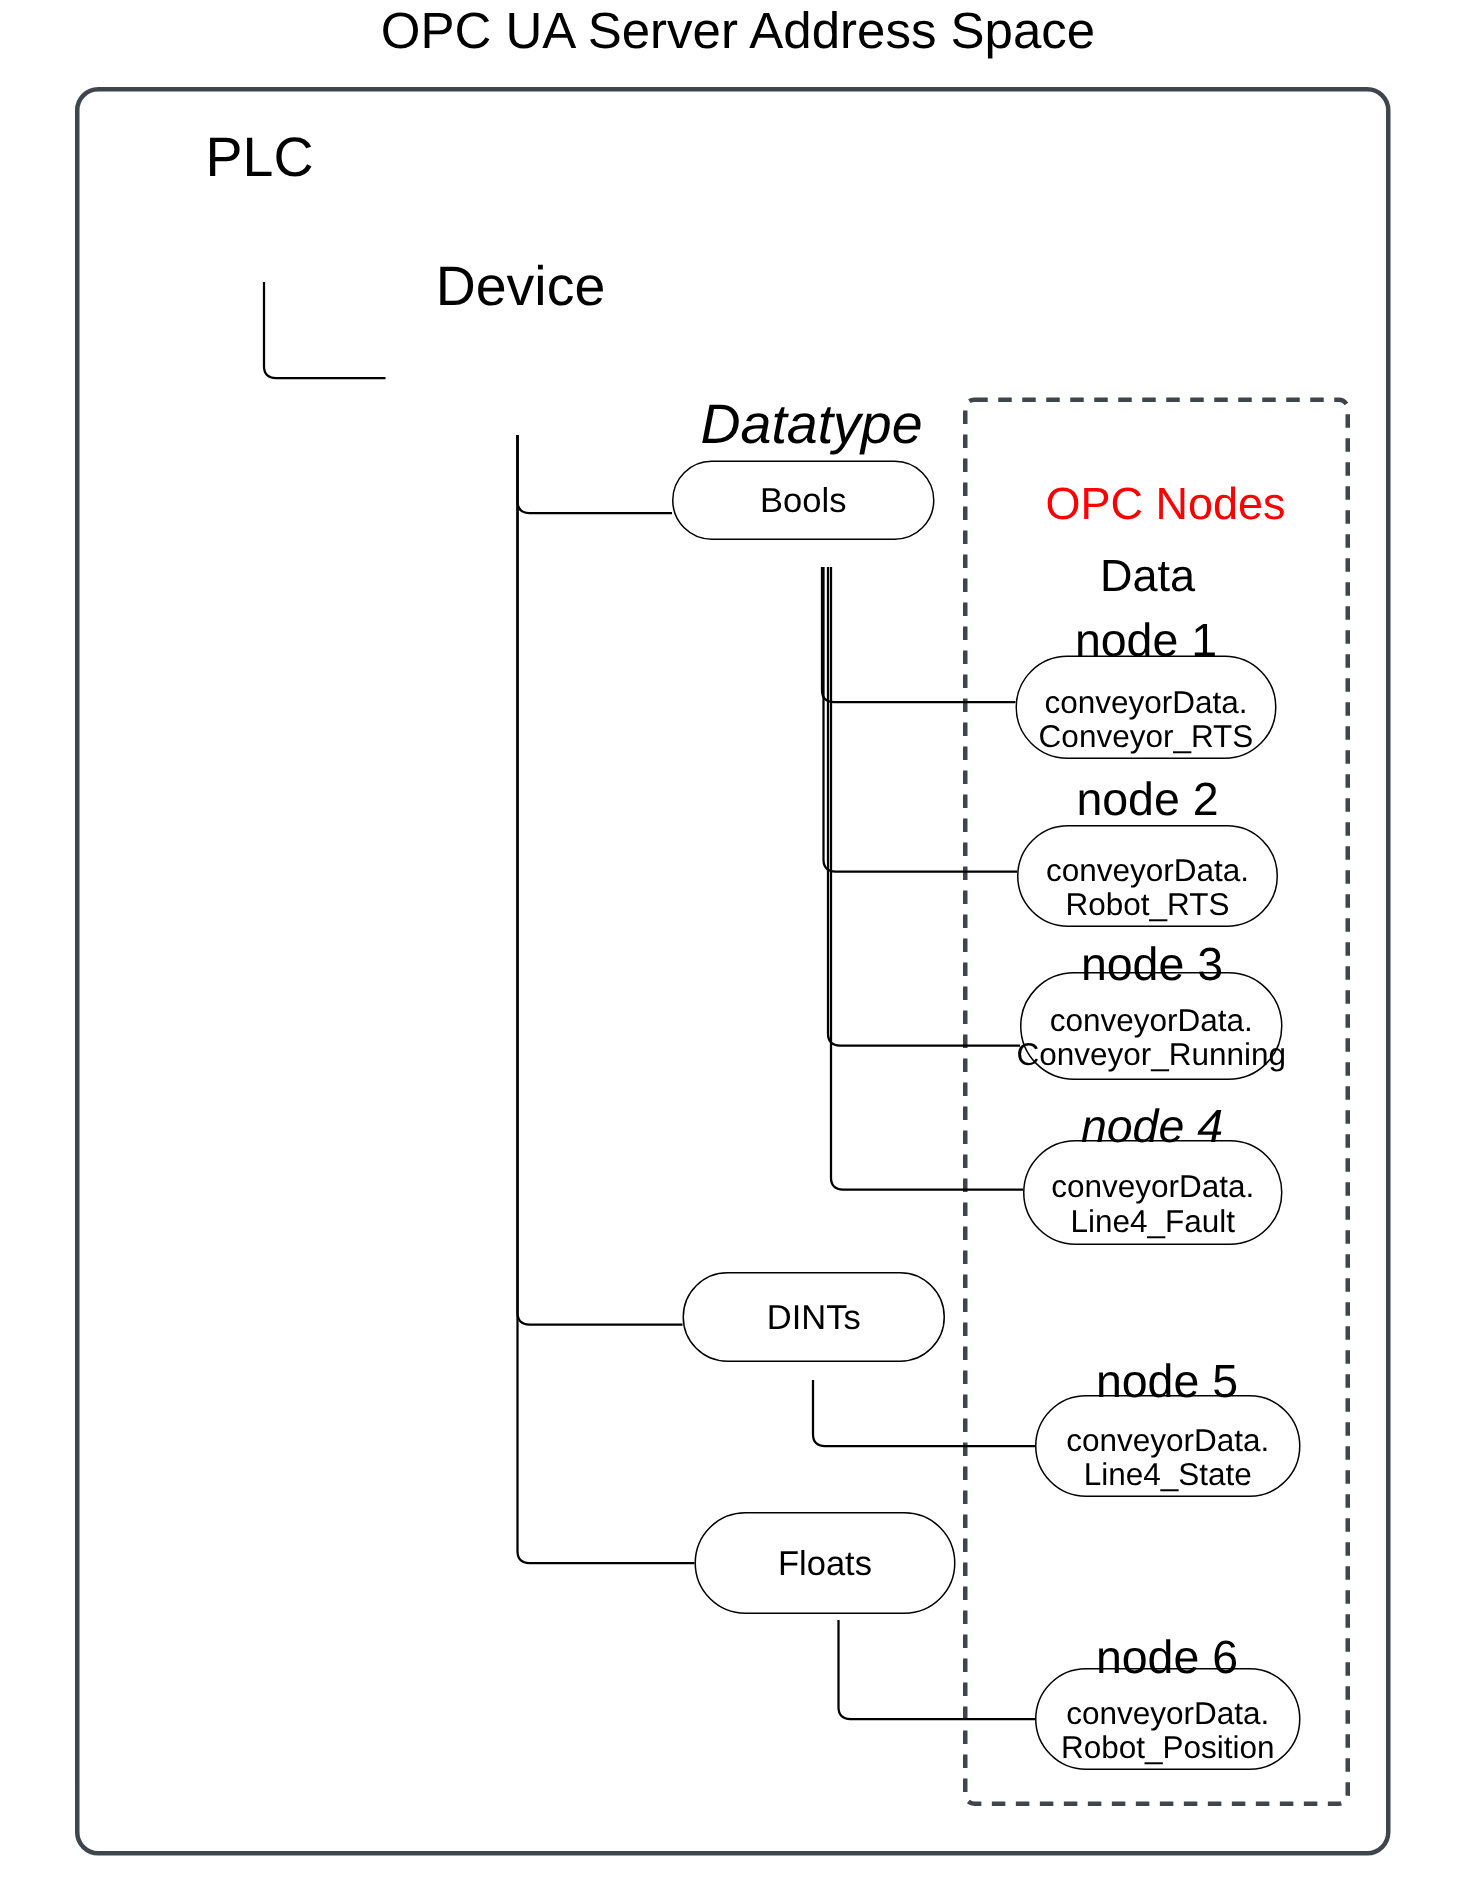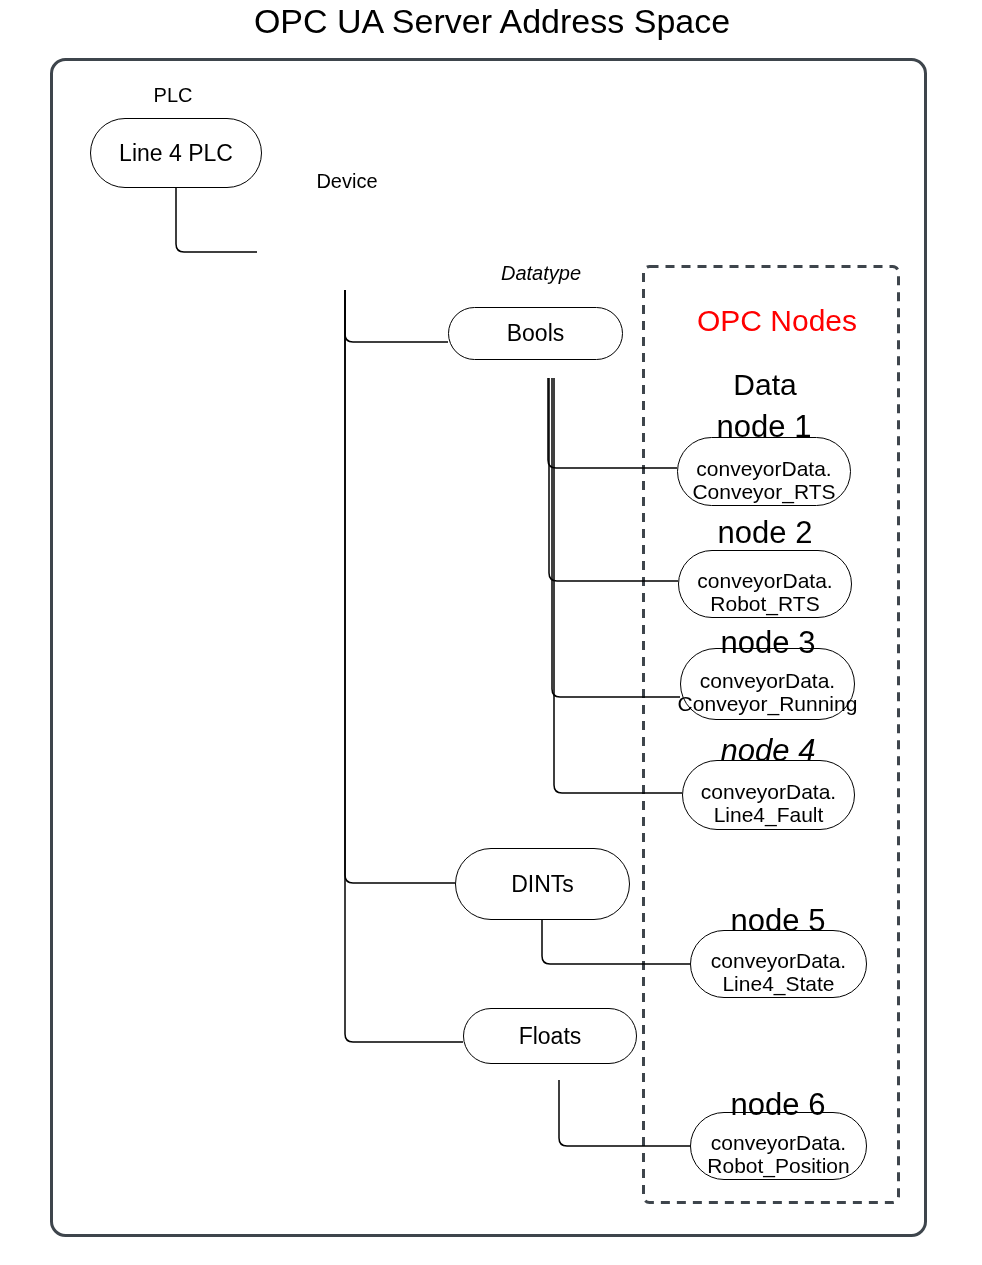--- a/index.html
+++ b/index.html
@@ -14,21 +14,21 @@
     box-sizing:border-box;
   }
   .cat-oval { font-size:23px; }
   .data-oval { font-size:21px; line-height:23px; }
   .data-oval .val { white-space:pre-line;margin-top:16px; }
   .lbl {
     position:absolute; z-index:3; transform:translateX(-50%);
     white-space:nowrap; text-align:right; line-height:1.15;
   }
   .lbl-title { font-size:34px; }
-  .lbl-section { font-size:20px; }
+  .lbl-section { font-size:37px; }
   .lbl-big { font-size:30px; }
   .lbl-node { font-size:31px; }
   .lbl-red { color:#FF0000; }
 </style>
 </head>
 <body>
 
 <div class="canvas">
 
   <svg class="wires" width="982" height="1265" viewBox="0 0 982 1265">
@@ -44,33 +44,30 @@
     <path d="M 552 378 L 552 689 Q 552 697 560 697 L 680 697" fill="none" stroke="#000" stroke-width="1.5"></path>
     <path d="M 554 378 L 554 785 Q 554 793 562 793 L 682 793" fill="none" stroke="#000" stroke-width="1.5"></path>
     <path d="M 542 920 L 542 956 Q 542 964 550 964 L 690 964" fill="none" stroke="#000" stroke-width="1.5"></path>
     <path d="M 559 1080 L 559 1138 Q 559 1146 567 1146 L 690 1146" fill="none" stroke="#000" stroke-width="1.5"></path>
   </svg>
 
   <div class="lbl lbl-title" style="left:492px; top:2px;">OPC UA Server Address Space</div>
   <div class="lbl lbl-section" style="left:173px; top:84px;">PLC</div>
   <div class="lbl lbl-section" style="left:347px; top:170px;">Device</div>
   <div class="lbl lbl-section" style="left:541px; top:262px;font-style:italic;">Datatype</div>
-  <div class="lbl lbl-big lbl-red" style="left:777px; top:304px;">OPC Nodes</div>
+  <div class="lbl lbl-big lbl-red" style="left:777px; top:320px;">OPC Nodes</div>
   <div class="lbl lbl-big" style="left:765px; top:368px;">Data</div>
 
-  <div class="oval cat-oval" style="left:90px; top:118px; width:172px; height:70px; border-radius:35px;">
-    <span>Line 4 PLC</span>
-  </div>
   <div class="oval cat-oval" style="left:448px; top:307px; width:175px; height:53px; border-radius:36px;">
     <span>Bools</span>
   </div>
-  <div class="oval cat-oval" style="left:455px; top:848px; width:175px; height:72px; border-radius:36px;text-align:center;">
+  <div class="oval cat-oval" style="left:455px; top:848px; width:175px; height:60px; border-radius:36px;text-align:center;">
     <span>DINTs</span>
   </div>
-  <div class="oval cat-oval" style="left:463px; top:1008px; width:174px; height:56px; border-radius:36px;">
+  <div class="oval cat-oval" style="left:463px; top:1008px; width:174px; height:68px; border-radius:36px;">
     <span>Floats</span>
   </div>
 
   <div class="lbl lbl-node" style="left:764px; top:409px;">node 1</div>
   <div class="oval data-oval" style="left:677px; top:437px; width:174px; height:69px; border-radius:35px;">
     <span class="val">conveyorData.
 Conveyor_RTS</span>
   </div>
 
   <div class="lbl lbl-node" style="left:765px; top:515px;">node 2</div>

